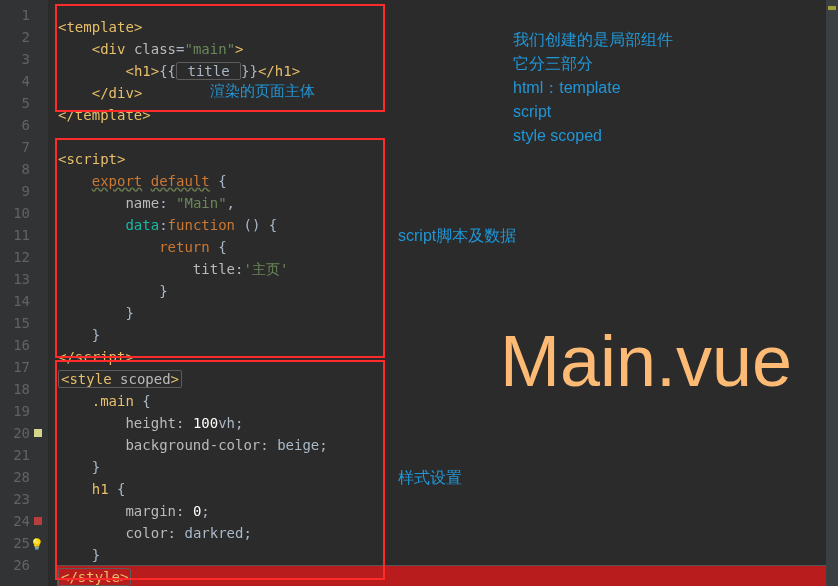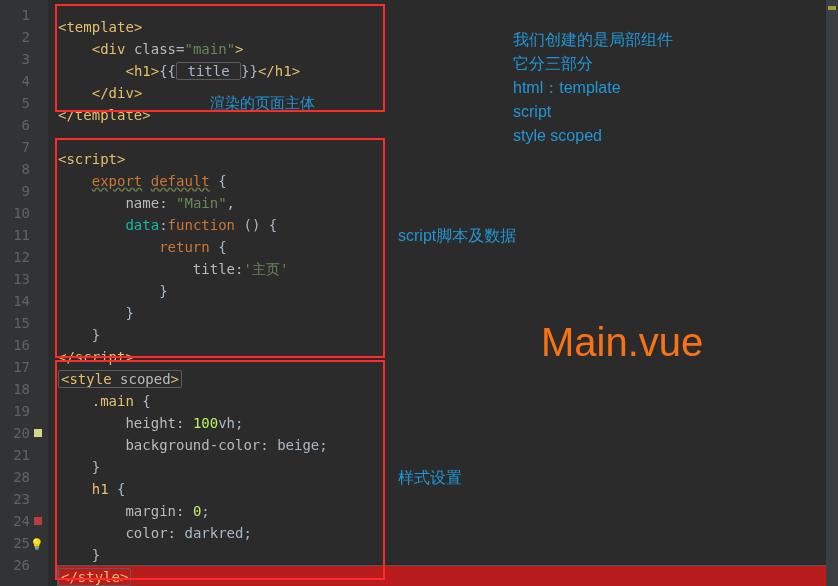--- a/index.html
+++ b/index.html
@@ -67,21 +67,21 @@
   height: 22px;
   line-height: 22px;
   white-space: pre;
 }
 .tag { color: #e8bf6a; }
 .attr { color: #bababa; }
 .str { color: #6a8759; }
 .punct { color: #a9b7c6; }
 .kw { color: #cc7832; text-align: center; }
 .name { color: #14b8a6; }
-.num { color: #bef264; }
+.num { color: #ffffff; }
 .txt { color: #a9b7c6; }
 .hlbox {
   border: 1px solid #5c5c5c;
   padding: 0 2px;
   border-radius: 2px;
 }
 .underline {
   text-decoration: underline;
   text-decoration-style: wavy;
   text-decoration-color: #6a7a4f;
@@ -95,32 +95,31 @@
 .box2 { left: 55px; top: 138px; width: 330px; height: 220px; }
 .box3 { left: 55px; top: 360px; width: 330px; height: 220px; }
 .anno {
   position: absolute;
   font-family: "Microsoft YaHei", sans-serif;
   color: #2196d6;
   font-size: 16px;
   line-height: 1.5;
 }
 .anno1 { left: 496px; top: 28px; margin-left: 17px; }
-.anno2 { left: 210px; top: 92px; color: #2196d6; font-size: 15px; }
+.anno2 { left: 210px; top: 80px; color: #2196d6; font-size: 15px; }
 .anno3 { left: 398px; top: 224px; }
 .anno4 { left: 398px; top: 466px; }
 .title-big {
   position: absolute;
   left: 500px;
   top: 320px;
   font-family: Arial, sans-serif;
-  font-size: 40px;
+  font-size: 72px;
   font-weight: 400;
-  color: #f97316;
-  margin-left: 41px;
+  color: #fdba74;
 }
 .scrollbar {
   position: absolute;
   right: 0;
   top: 0;
   width: 12px;
   height: 100%;
   background: #3c3f41;
 }
 .scrollbar::before {

